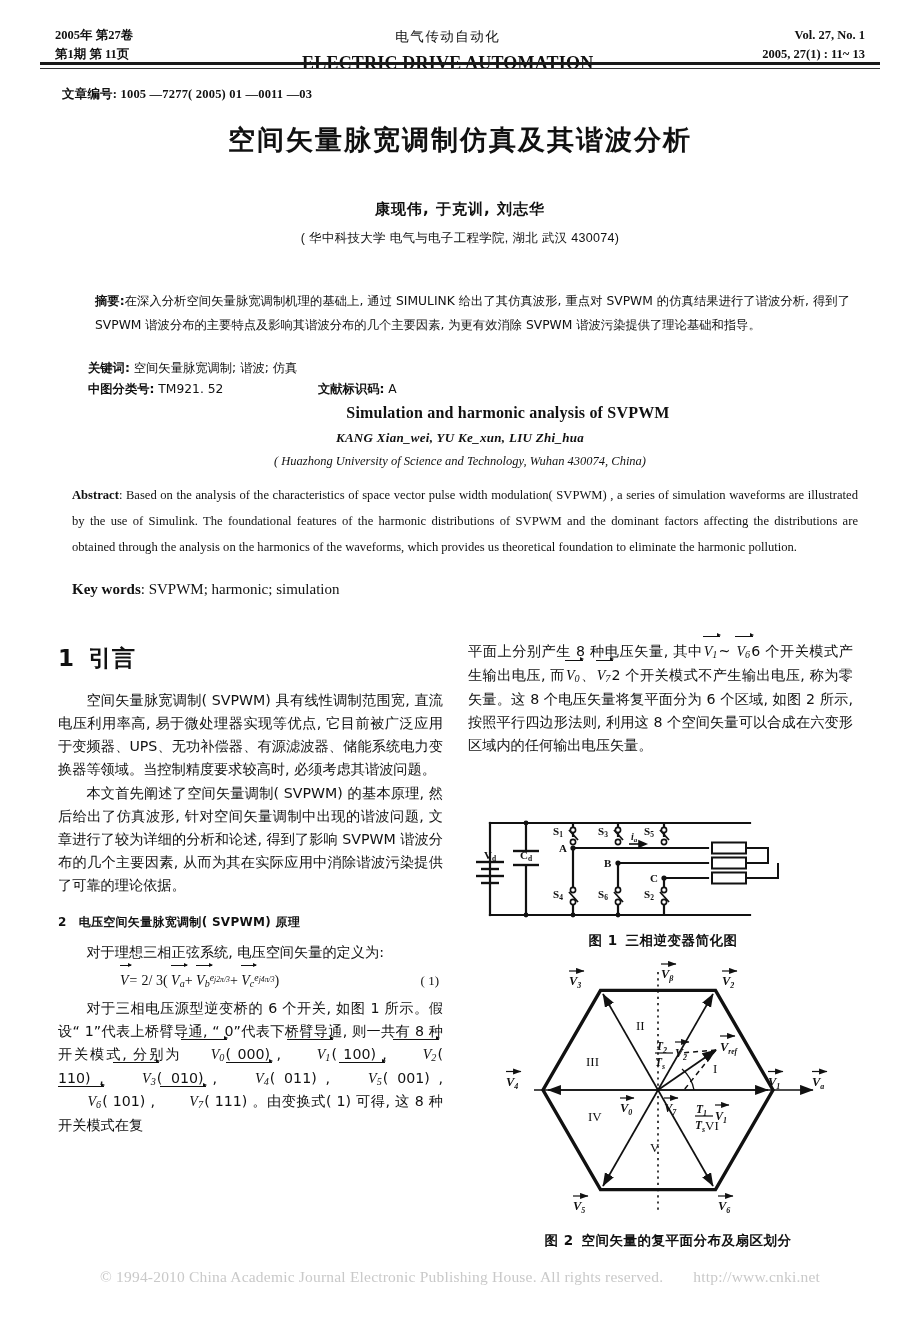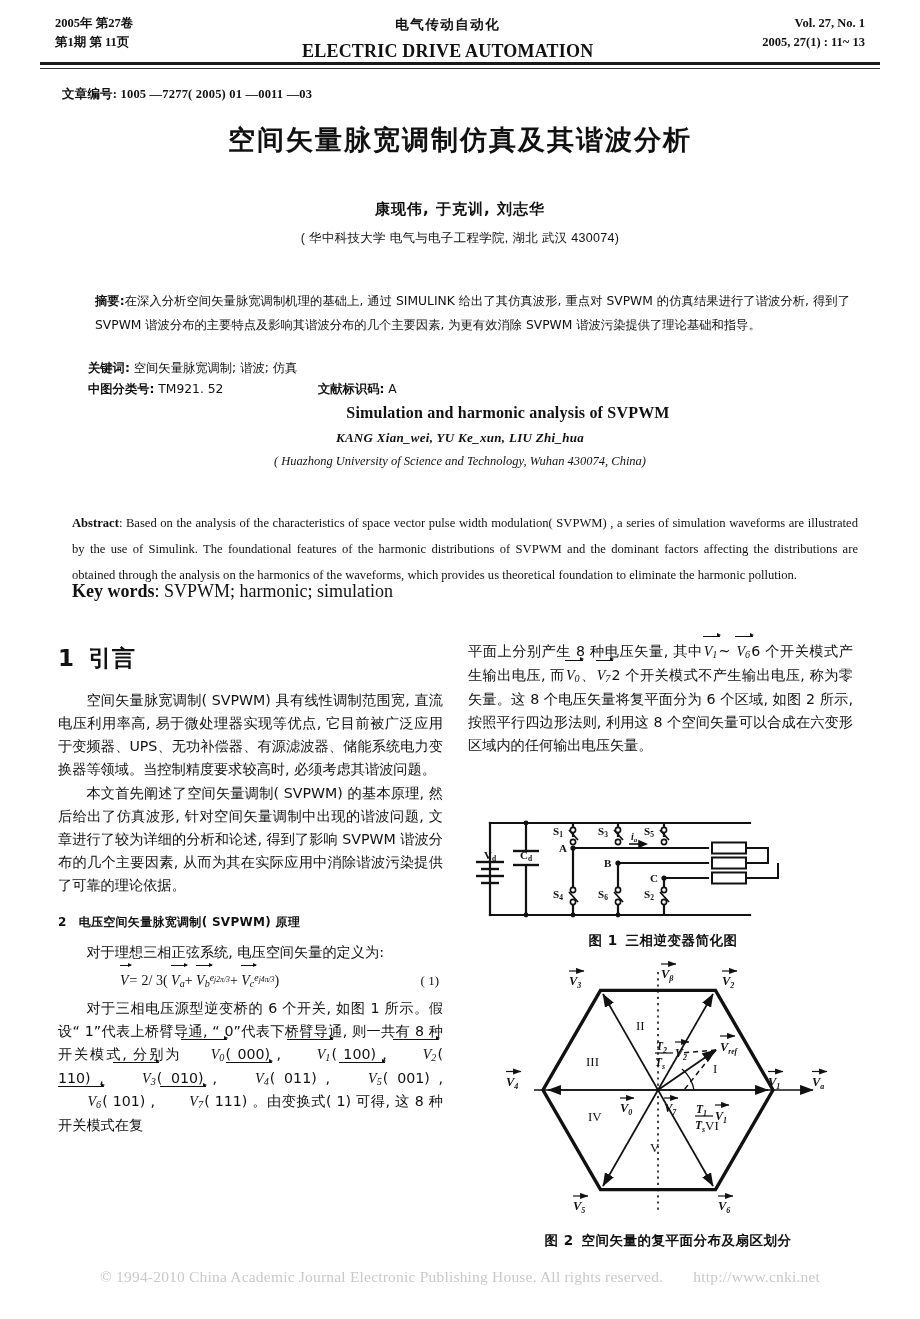--- a/index.html
+++ b/index.html
@@ -18,36 +18,36 @@
   .page {
     position: absolute;
     left: 0; top: 0;
     width: 920px;
     height: 1319px;
   }
 
   
   .masthead {
     position: absolute;
-    left: 55px; top: 14px;
+    left: 55px; top: 26px;
     width: 810px;
     display: flex;
     justify-content: center;
     align-items: flex-start;
     font-weight: bold;
     font-size: 12.5px;
     line-height: 1.55;
   }
   .mast-left { text-align: left; white-space: nowrap; }
   .mast-center { text-align: center; flex: 1; }
   .mast-center .cn {
     font-size: 13.5px;
     letter-spacing: 1.5px;
     font-family: "DejaVu Sans", "Liberation Sans", sans-serif;
-    font-weight: bold;
+    font-weight: normal;
   }
   .mast-center .en {
     font-size: 18px;
     letter-spacing: 0.2px;
     margin-top: 3px;
   }
   .mast-right { text-align: right; white-space: nowrap; }
   .mast-left div, .mast-right div { white-space: nowrap; }
 
   .rule-thick {
@@ -165,28 +165,27 @@
     font-style: italic;
     font-size: 12.5px;
   }
   .abs-en {
     position: absolute;
     left: 72px; top: 483px;
     width: 786px;
     font-size: 12.6px;
     line-height: 2.05;
     text-align: justify;
-    margin-top: 28px;
   }
   .abs-en .lead { font-weight: bold; font-style: normal; }
   .kw-en {
     position: absolute;
     left: 72px; top: 581px;
     width: 786px;
-    font-size: 18px;
+    font-size: 15px;
   }
   .kw-en .lead { font-weight: bold; }
 
   
   .col {
     position: absolute;
     top: 640px;
     width: 385px;
     font-family: "DejaVu Sans", sans-serif;
     font-size: 14.2px;

